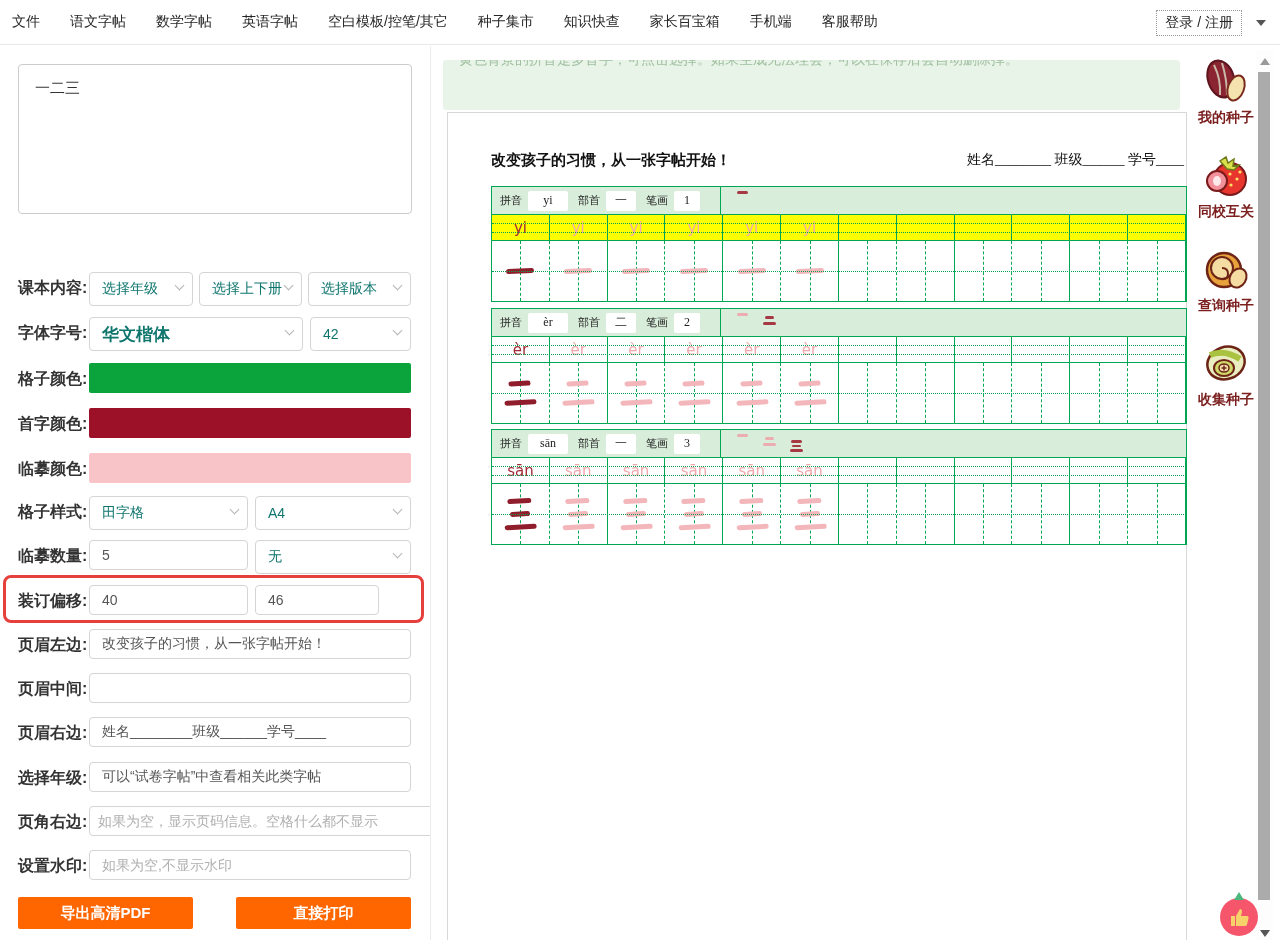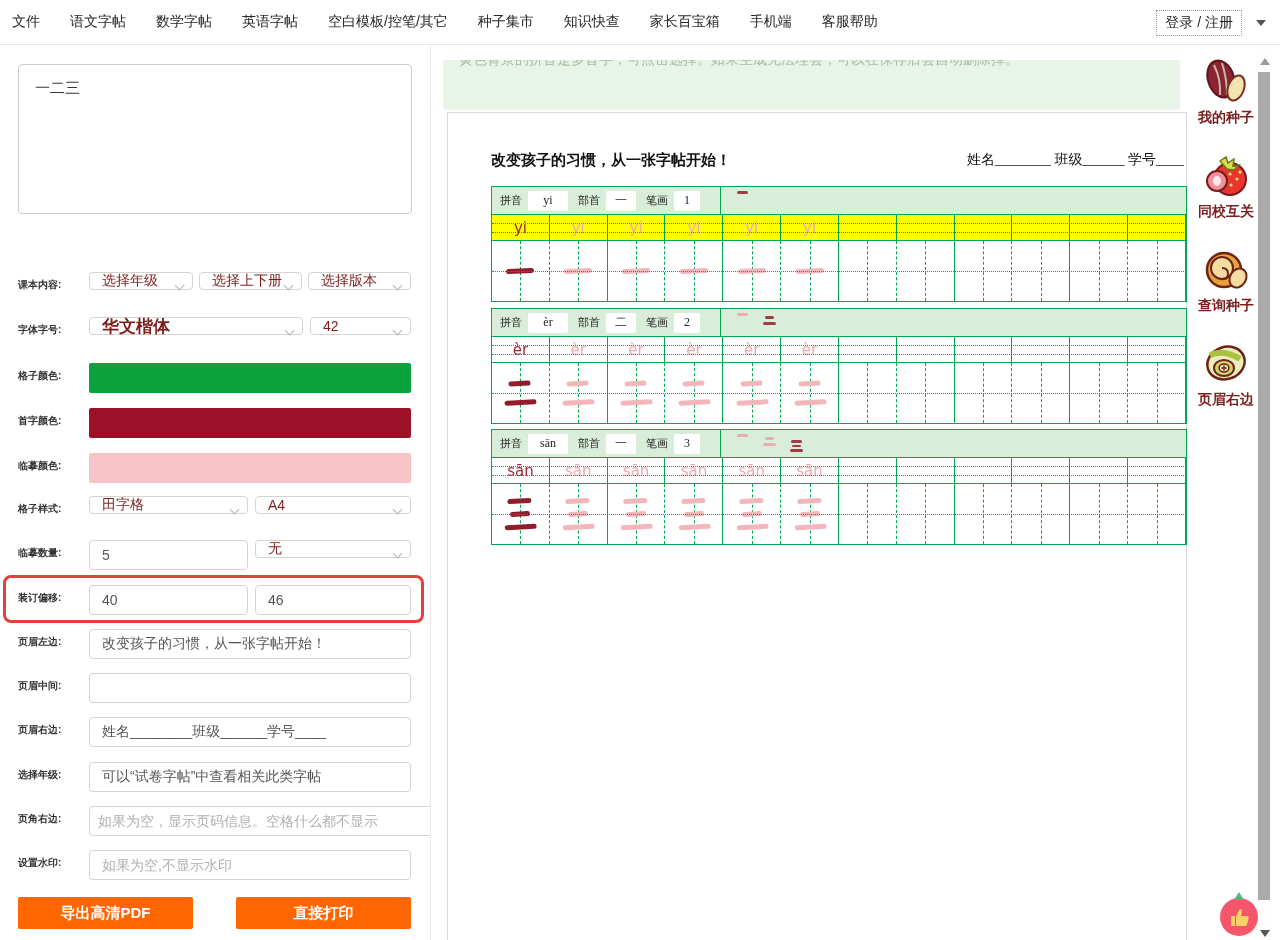--- a/index.html
+++ b/index.html
@@ -19,23 +19,23 @@
   
   .panel { position:absolute; left:0; top:46px; width:430px; height:894px; background:#fff; }
   .panel-divider { position:absolute; left:430px; top:46px; width:1px; height:894px; background:#ececec; }
   .chars-input { position:absolute; left:18px; top:18px; width:394px; height:150px;
     border:1px solid #ccc; border-radius:4px; resize:none; font-size:15px; color:#333;
     padding:14px 16px; font-family:"Liberation Sans",sans-serif; outline:none; }
   .gen-btn { position:absolute; left:18px; top:176px; width:394px; height:36px; background:#fff;
     border:1px solid #ddd; border-radius:4px; color:#1296fa; font-size:16px; font-weight:bold;
     cursor:pointer; font-family:"Liberation Sans",sans-serif; }
   .frow { position:absolute; left:0; width:430px; height:30px; }
-  .flabel { position:absolute; left:18px; top:6px; font-size:10px; font-weight:bold; color:#333; white-space:nowrap; }
-  .ctrl { position:absolute; top:0; height:18px; border:1px solid #d4d4d4; border-radius:4px;
-    background:#fff; font-size:14px; color:#7f1d1d; display:flex; align-items:center;
+  .flabel { position:absolute; left:18px; top:6px; font-size:16px; font-weight:bold; color:#333; white-space:nowrap; }
+  .ctrl { position:absolute; top:0; height:34px; border:1px solid #d4d4d4; border-radius:4px;
+    background:#fff; font-size:14px; color:#0f766e; display:flex; align-items:center;
     padding:0 10px 0 12px; cursor:pointer; }
   .ctrl .arrow { position:absolute; right:9px; top:12px; width:7px; height:7px;
     border-right:1.5px solid #b5b5b5; border-bottom:1.5px solid #b5b5b5; transform:rotate(45deg); margin-top:-3px; }
   .swatch { position:absolute; top:0; left:89px; width:322px; height:30px; border-radius:2px; cursor:pointer; }
   input.text { position:absolute; top:0; height:30px; border:1px solid #d4d4d4; border-radius:4px;
     font-size:14px; color:#555; padding:0 12px; outline:none; font-family:"Liberation Sans",sans-serif; }
   input.text::placeholder { color:#b0b0b0; }
   .hl-box { position:absolute; left:3px; top:529px; width:421px; height:48px;
     border:3px solid #e6403d; border-radius:8px; pointer-events:none; }
   .act-btn { position:absolute; height:32px; border:none; border-radius:2px; background:#ff6600;
@@ -179,21 +179,21 @@
       <input class="text" style="left: 89px; width: 159px;" value="5">
       <div class="ctrl" style="left:255px;width:156px">
         <span>无</span>
         <span class="arrow"></span>
       </div>
     </div>
 
     <div class="frow" style="top:539px">
       <span class="flabel">装订偏移:</span>
       <input class="text" style="left: 89px; width: 159px;" value="40">
-      <input class="text" style="left: 255px; width: 156px;" value="46">
+      <input class="text" style="left: 255px; width: 124px;" value="46">
     </div>
     <div class="hl-box"></div>
 
     <div class="frow" style="top:583px">
       <span class="flabel">页眉左边:</span>
       <input class="text" style="left: 89px; width: 322px;" value="改变孩子的习惯，从一张字帖开始！">
     </div>
     <div class="frow" style="top:627px">
       <span class="flabel">页眉中间:</span>
       <input class="text" style="left: 89px; width: 322px;" value="">
@@ -562,21 +562,21 @@
       <span class="lab">查询种子</span>
     </div>
     <div class="rail-item">
       <svg width="52" height="52" viewBox="0 0 52 52">
         <ellipse cx="26" cy="26" rx="19" ry="16" transform="rotate(-20 26 26)" fill="#e9edc0" stroke="#6d2416" stroke-width="2.5"></ellipse>
         <path d="M10 18 q14 -6 30 4" fill="none" stroke="#a9c23f" stroke-width="6"></path>
         <ellipse cx="24" cy="31" rx="10" ry="8" fill="#cfd96a" stroke="#6d2416" stroke-width="2"></ellipse>
         <ellipse cx="24" cy="31" rx="5" ry="4" fill="#f4e3ae" stroke="#6d2416" stroke-width="1.5"></ellipse>
         <path d="M24 28.5 v5 M21.5 31 h5" stroke="#6d2416" stroke-width="1.5"></path>
       </svg>
-      <span class="lab">页眉右边</span>
+      <span class="lab">收集种子</span>
     </div>
   </div>
 
   <div class="scrollbar">
     <div class="sb-up"></div>
     <div class="sb-thumb"></div>
     <div class="sb-down"></div>
   </div>
 
   <div class="like-badge">

